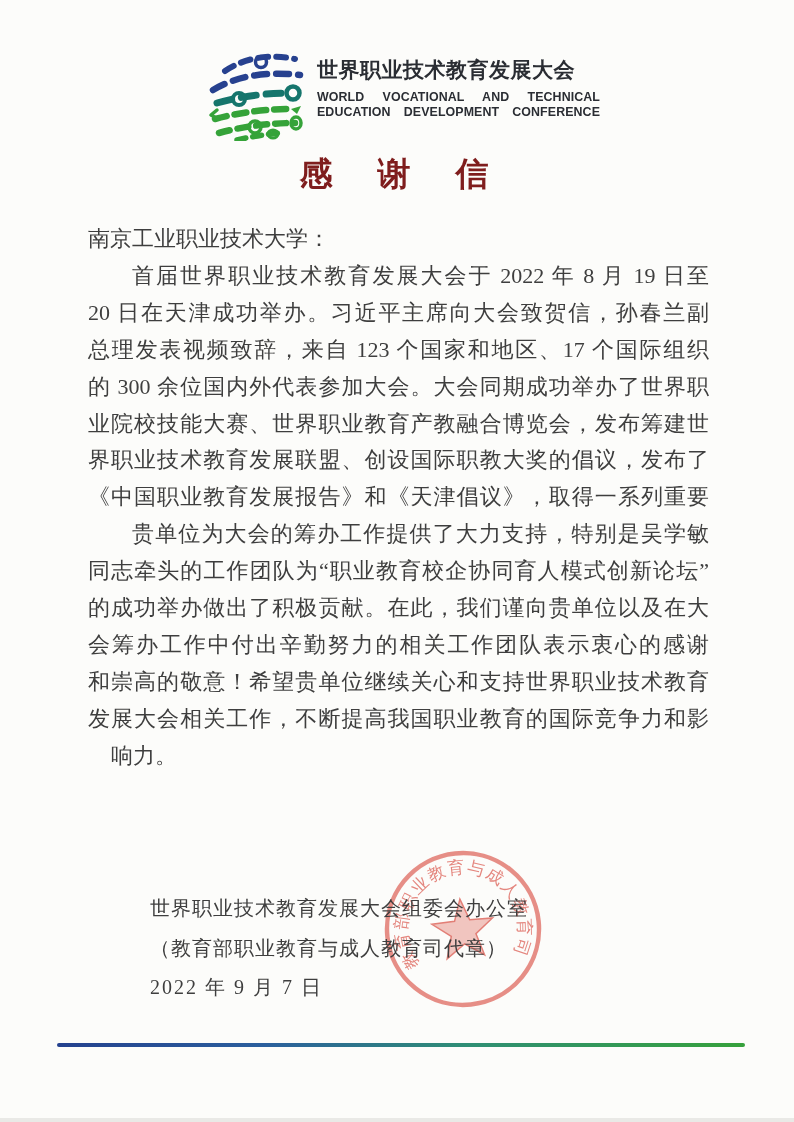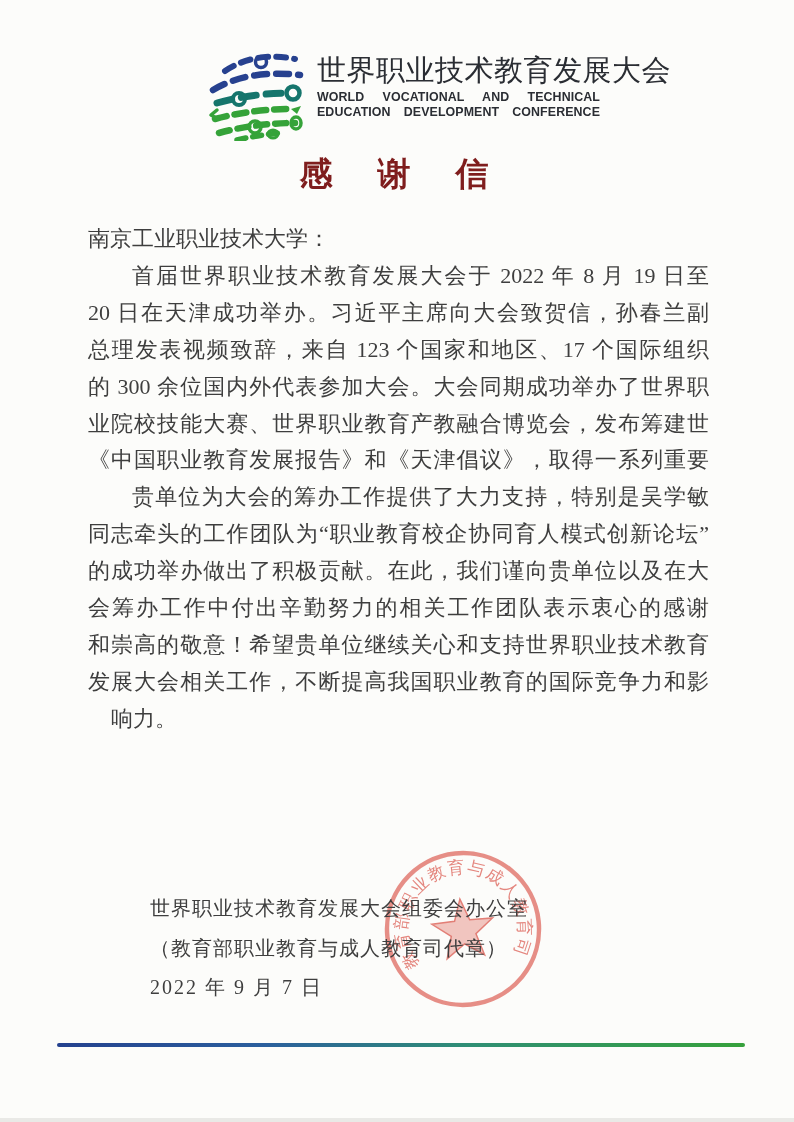--- a/index.html
+++ b/index.html
@@ -19,22 +19,22 @@
   .logo-wrap {
     position: absolute;
     top: 45px;
     left: 203px;
     display: flex;
     align-items: flex-start;
   }
   .logo-mark { width: 106px; height: 96px; }
   .logo-text { margin-left: 8px; margin-top: 10px; font-family: "Liberation Sans", "DejaVu Sans", sans-serif; }
   .logo-title-zh {
-    font-size: 29px;
-    font-weight: normal;
+    font-size: 21px;
+    font-weight: bold;
     color: #2a2d33;
     letter-spacing: 0.5px;
     line-height: 30px;
     white-space: nowrap;
   }
   .logo-title-en {
     width: 283px;
     font-size: 12.4px;
     font-weight: bold;
     color: #2a2d33;
@@ -178,20 +178,21 @@
 
   <div class="body">
     <div class="bl salutation">南京工业职业技术大学：</div>
 
     <div>
       <div class="bl ind">首届世界职业技术教育发展大会于 2022 年 8 月 19 日至</div>
       <div class="bl">20 日在天津成功举办。习近平主席向大会致贺信，孙春兰副</div>
       <div class="bl">总理发表视频致辞，来自 123 个国家和地区、17 个国际组织</div>
       <div class="bl">的 300 余位国内外代表参加大会。大会同期成功举办了世界职</div>
       <div class="bl">业院校技能大赛、世界职业教育产教融合博览会，发布筹建世</div>
+      <div class="bl">界职业技术教育发展联盟、创设国际职教大奖的倡议，发布了</div>
       <div class="bl">《中国职业教育发展报告》和《天津倡议》，取得一系列重要</div>
     </div>
 
     <div>
       <div class="bl ind">贵单位为大会的筹办工作提供了大力支持，特别是吴学敏</div>
       <div class="bl">同志牵头的工作团队为“职业教育校企协同育人模式创新论坛”</div>
       <div class="bl">的成功举办做出了积极贡献。在此，我们谨向贵单位以及在大</div>
       <div class="bl">会筹办工作中付出辛勤努力的相关工作团队表示衷心的感谢</div>
       <div class="bl">和崇高的敬意！希望贵单位继续关心和支持世界职业技术教育</div>
       <div class="bl">发展大会相关工作，不断提高我国职业教育的国际竞争力和影</div>

